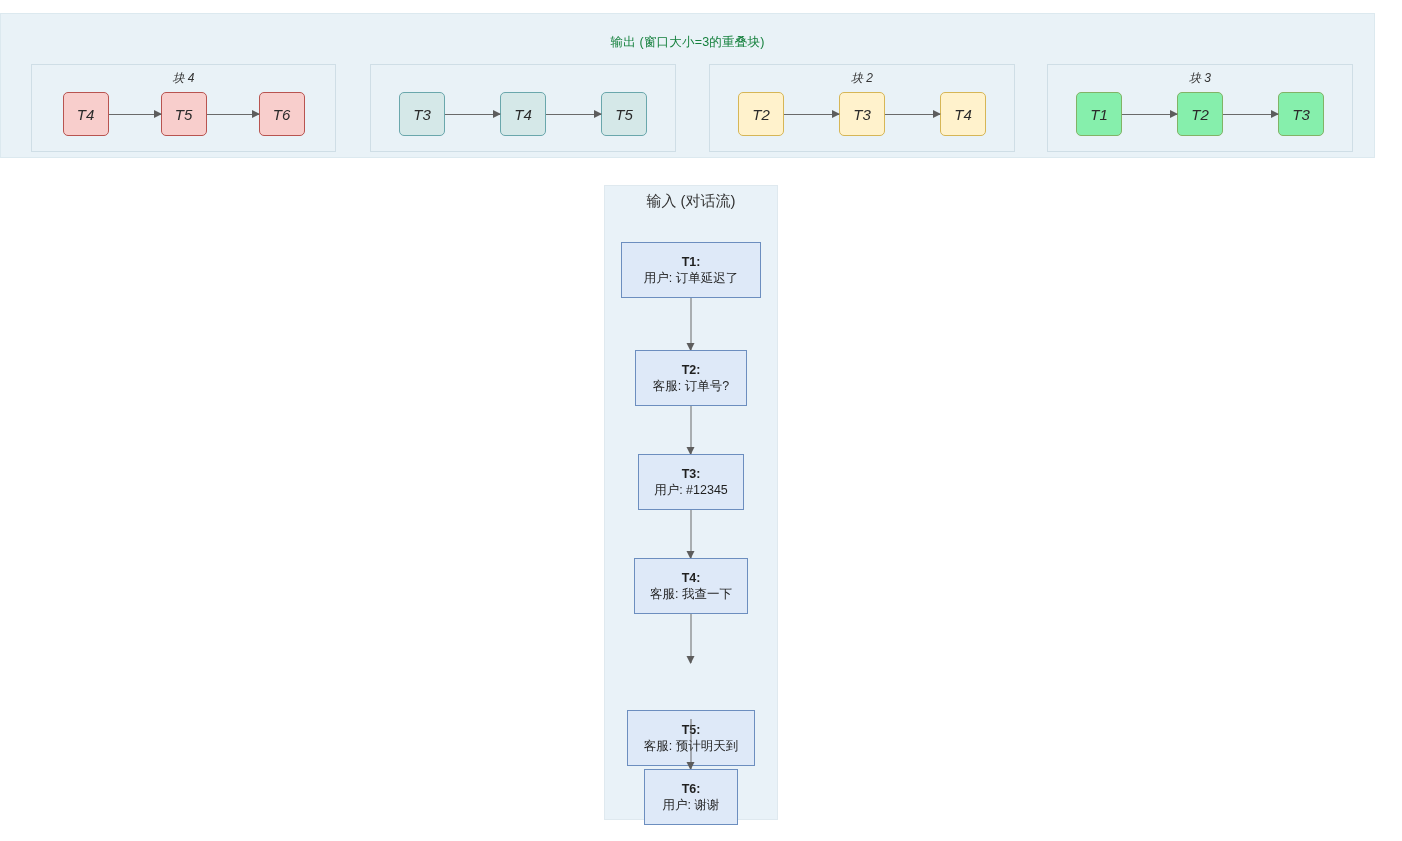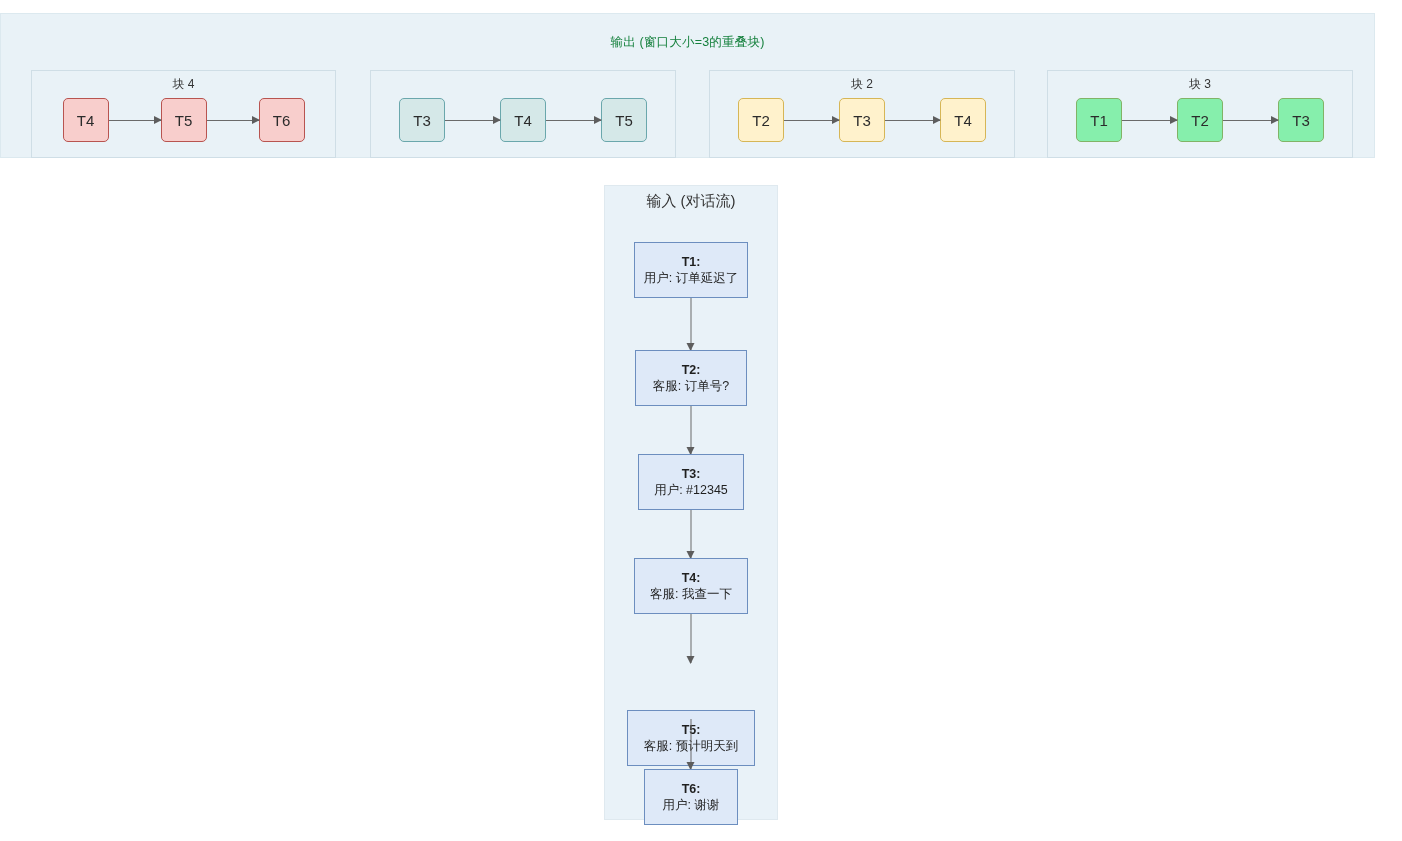--- a/index.html
+++ b/index.html
@@ -38,24 +38,25 @@
     width: 100%;
     text-align: center;
     font-size: 12.5px;
     color: #15803d;
     letter-spacing: 0.2px;
     margin-top: 14px;
   }
 
   .blocks-row {
     position: absolute;
-    top: 42px;
+    top: 36px;
     left: 0;
     width: 100%;
     height: 104px;
+    font-style: italic;
   }
 
   .block {
     position: absolute;
     top: 14px;
     height: 88px;
     border: 1px solid #cfdee6;
     background: rgba(255,255,255,0.0);
     box-sizing: border-box;
   }
@@ -276,21 +277,21 @@
             </div>
             <div class="tnode green">T3</div>
           </div>
         </div>
       </div>
   </div>
 
   <div class="input-container">
     <div class="input-title">输入 (对话流)</div>
     <div class="turns">
-        <div class="turn" style="top: 28px; width: 114px;">
+        <div class="turn" style="top: 28px; width: 140px;">
           <div class="tlabel">T1:</div>
           <div class="ttext">用户: 订单延迟了</div>
         </div>
         <div class="v-arrow" style="top: 84px; height: 52px;">
           <div class="vline"></div>
           <div class="vhead"></div>
         </div>
         <div class="turn" style="top: 136px; width: 112px;">
           <div class="tlabel">T2:</div>
           <div class="ttext">客服: 订单号?</div>

